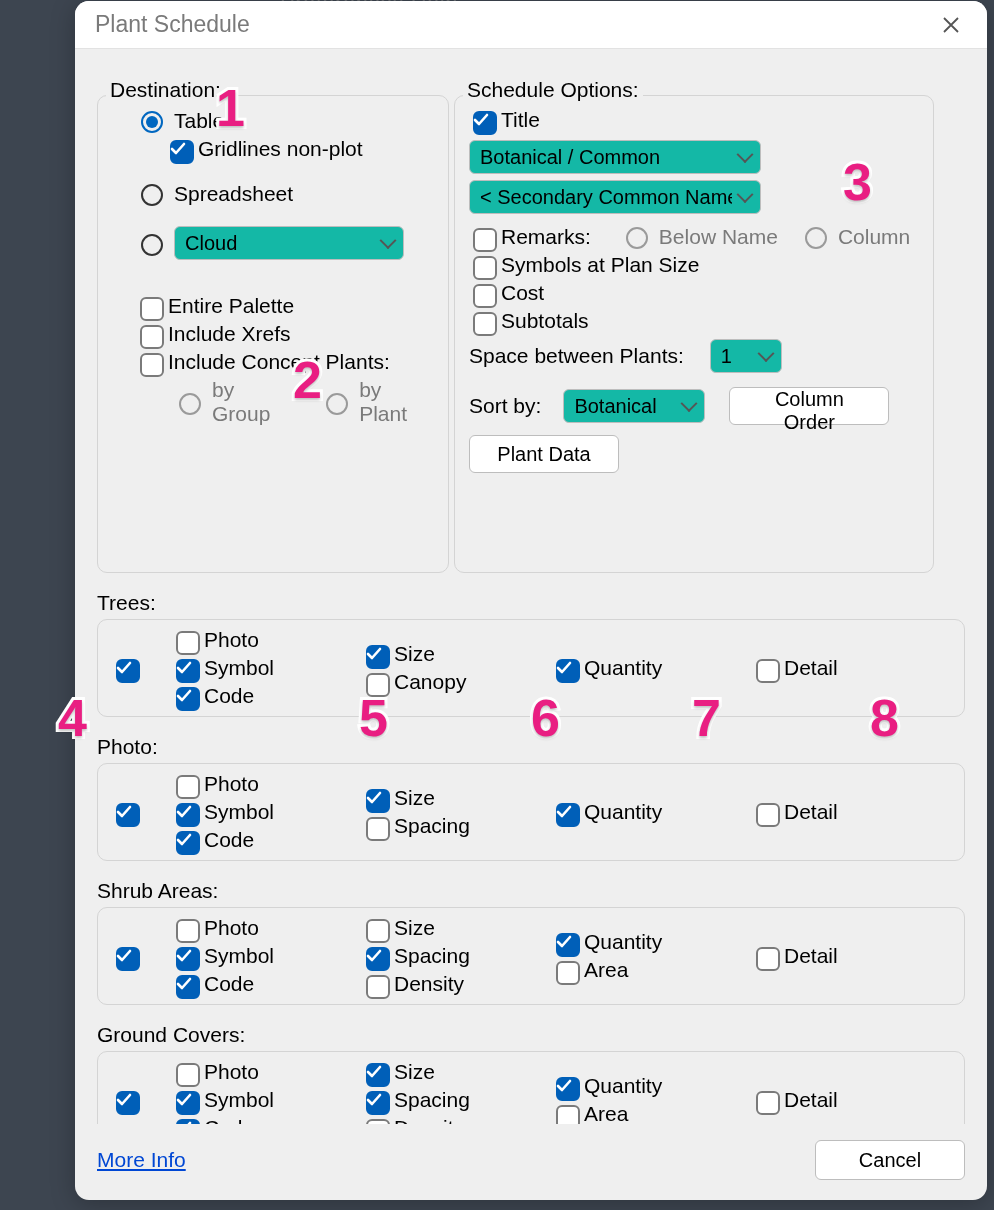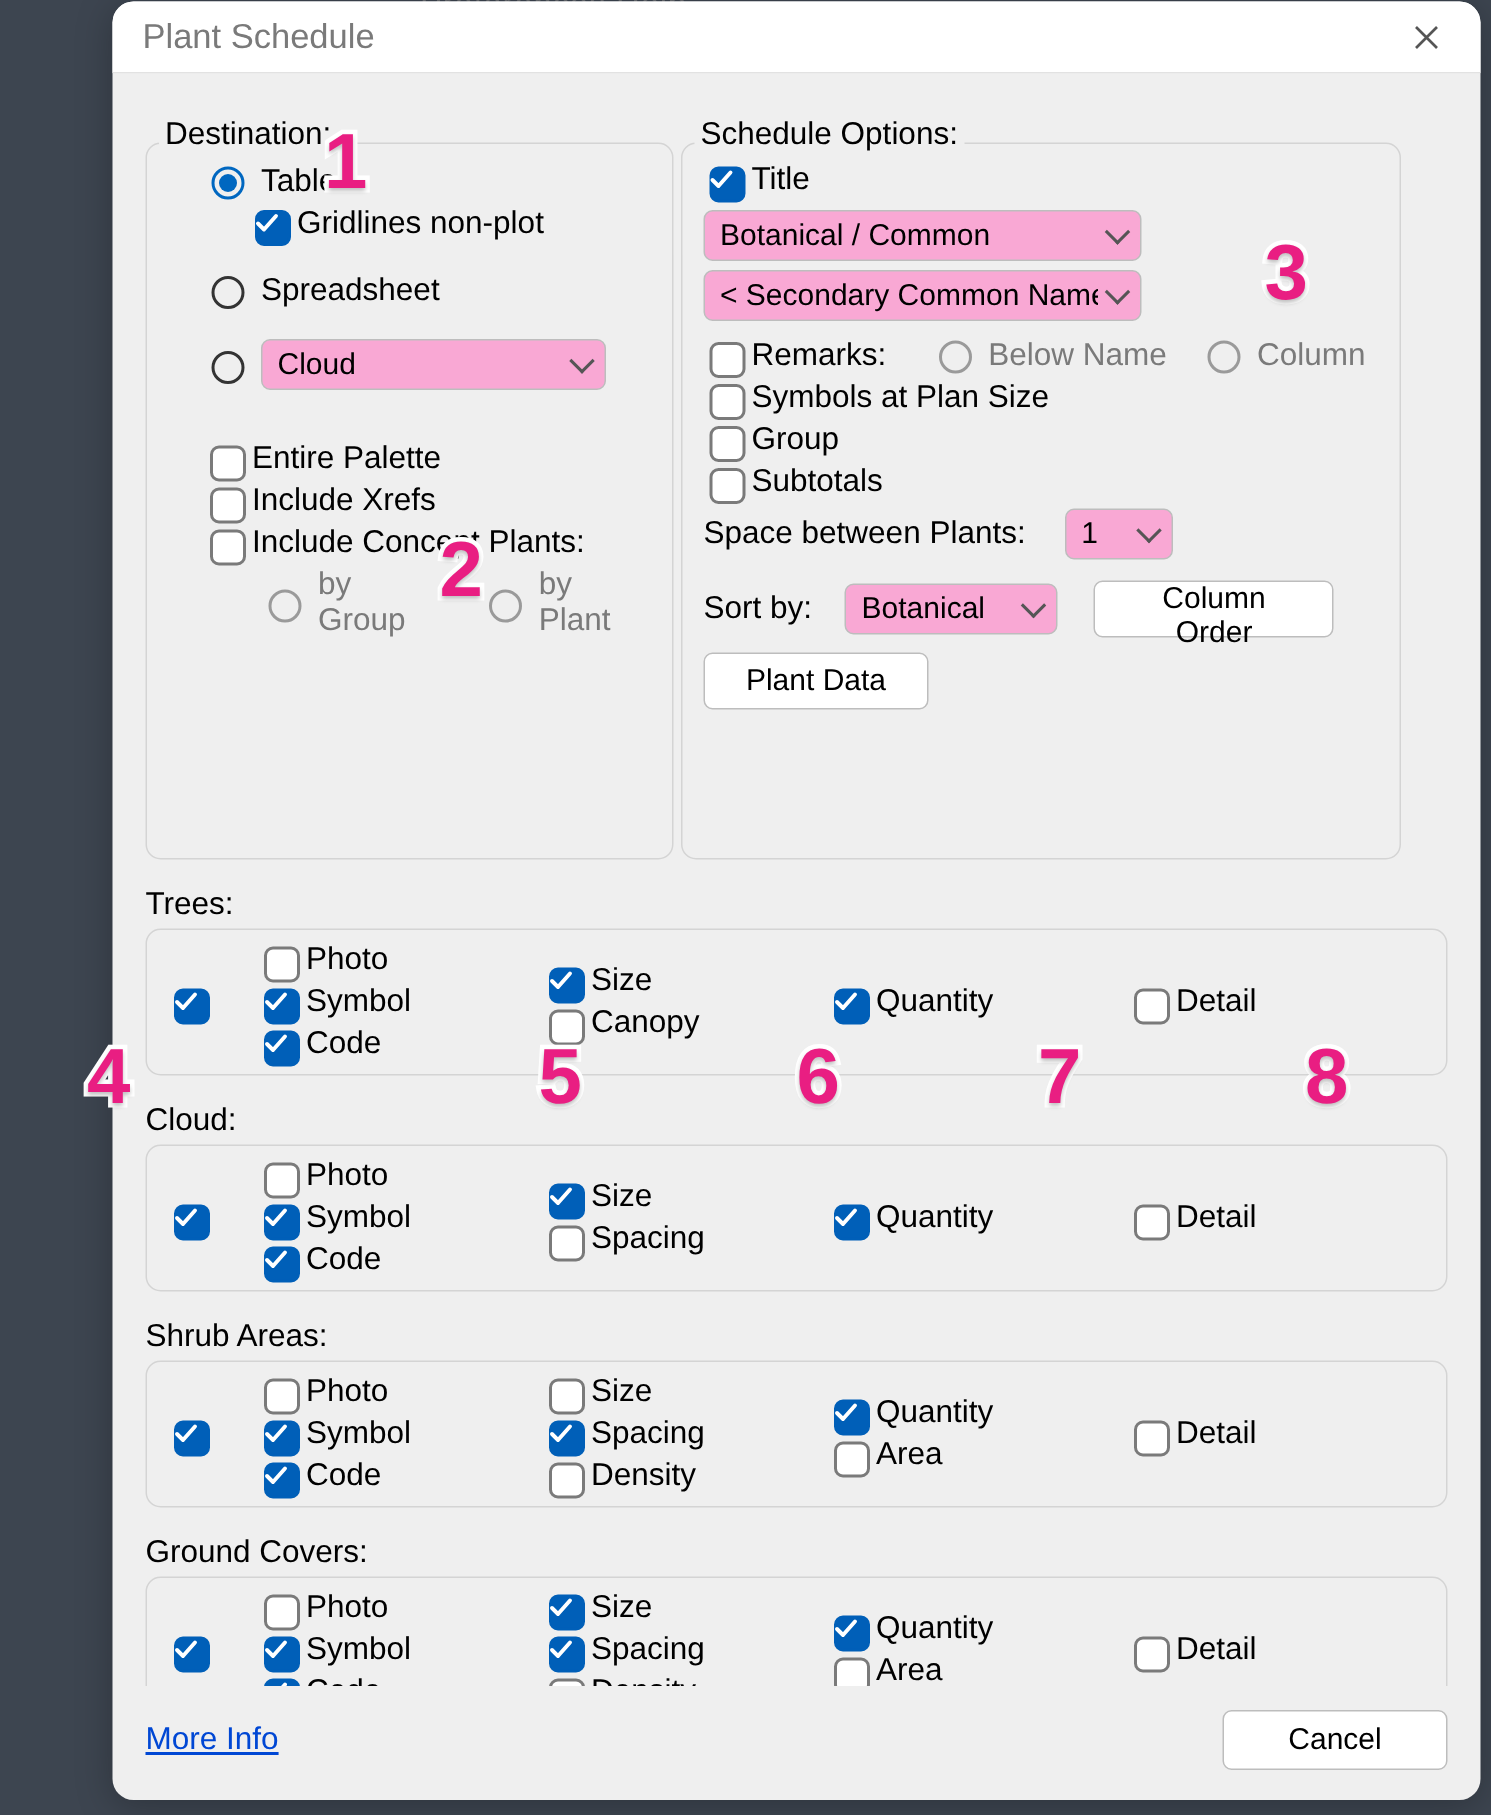--- a/index.html
+++ b/index.html
@@ -128,21 +128,21 @@
     display: none;
   }
   .cb:checked + svg { display: block; }
 
   label { cursor: pointer; }
   .disabled-text { color: #7a7a7a; }
 
   select.combo, .combo {
     border: 1px solid #bdbdbd;
     border-radius: 6px;
-    background: #f9a8d4;
+    background: #14b8a6;
     height: 34px;
     font-size: 20px;
     padding: 2px 28px 2px 10px;
     appearance: none;
     position: relative;
     font-family: inherit;
   }
   .combo-wrap { position: relative; display: inline-block; }
   .combo-wrap::after {
     content: '';
@@ -324,21 +324,21 @@
         <div class="row">
           <span class="cbwrap">
                 <input type="checkbox" class="cb" style="">
               </span>
           <label>Symbols at Plan Size</label>
         </div>
         <div class="row">
           <span class="cbwrap">
                 <input type="checkbox" class="cb" style="">
               </span>
-          <label>Group</label>
+          <label>Cost</label>
         </div>
         <div class="row">
           <span class="cbwrap">
                 <input type="checkbox" class="cb" style="">
               </span>
           <label>Subtotals</label>
         </div>
 
         <div class="row" style="margin-top:6px;">
           <label>Space between Plants:</label>
@@ -432,21 +432,21 @@
               <span class="cbwrap">
                 <input type="checkbox" class="cb" style="">
               </span>
               <label>Detail</label>
             </div>
         </div>
       </div>
     </div>
 
     <div class="plant-section">
-      <div class="plant-legend">Cloud:</div>
+      <div class="plant-legend">Photo:</div>
       <div class="plant-grid">
         <div class="col">
             <span class="cbwrap">
               <input type="checkbox" class="cb" checked="" style="">
               <svg viewBox="0 0 18 18">
                 <path d="M3 9 L7 13 L15 4" stroke="#fff" stroke-width="2.6" fill="none" stroke-linecap="round" stroke-linejoin="round"></path>
               </svg>
             </span>
           </div>
         <div class="col">

